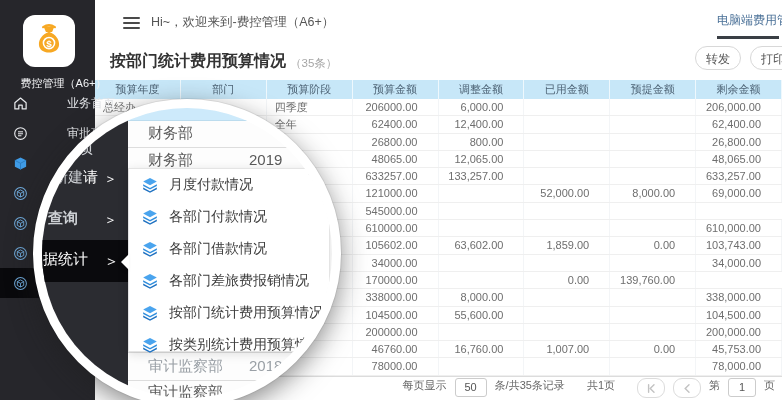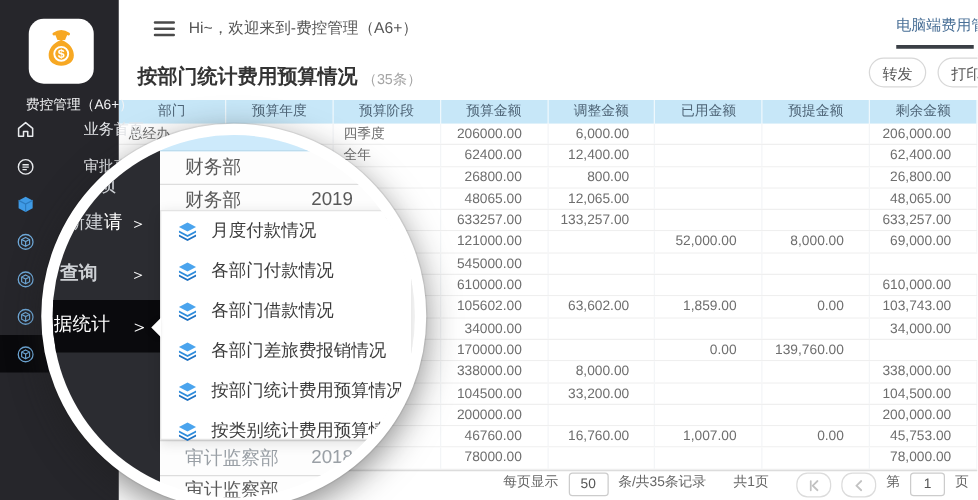--- a/index.html
+++ b/index.html
@@ -169,22 +169,22 @@
 </div>
 
 <div id="titlebar">
   <span id="page-title">按部门统计费用预算情况</span>
   <span id="page-count">（35条）</span>
   <div id="btn-forward" class="pill-btn">转发</div>
   <div id="btn-print" class="pill-btn">打印</div>
 </div>
 
 <div id="grid-header">
+    <div>预算年度</div>
     <div>部门</div>
-    <div>预算年度</div>
     <div>预算阶段</div>
     <div>预算金额</div>
     <div>调整金额</div>
     <div>已用金额</div>
     <div>预提金额</div>
     <div>剩余金额</div>
   </div>
 <div id="grid-body">
     <div class="t-row">
       <div class="c-left">总经办</div>
@@ -302,21 +302,21 @@
       <div class="c-num">8,000.00</div>
       <div class="c-num"></div>
       <div class="c-num"></div>
       <div class="c-num">338,000.00</div>
     </div>
     <div class="t-row">
       <div class="c-left"></div>
       <div class="c-left"></div>
       <div class="c-left"></div>
       <div class="c-num">104500.00</div>
-      <div class="c-num">33,200.00</div>
+      <div class="c-num">55,600.00</div>
       <div class="c-num"></div>
       <div class="c-num"></div>
       <div class="c-num">104,500.00</div>
     </div>
     <div class="t-row">
       <div class="c-left"></div>
       <div class="c-left"></div>
       <div class="c-left"></div>
       <div class="c-num">200000.00</div>
       <div class="c-num"></div>

